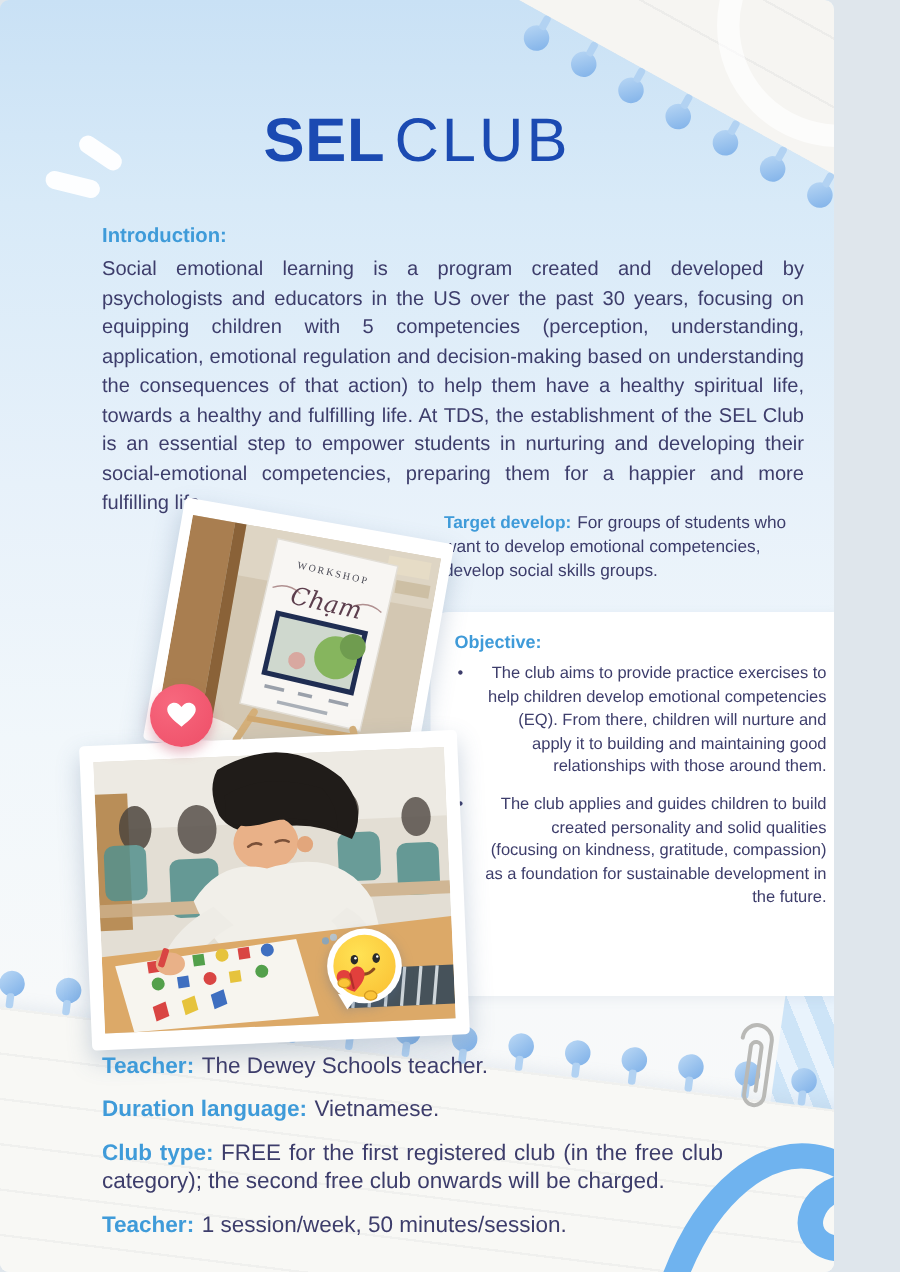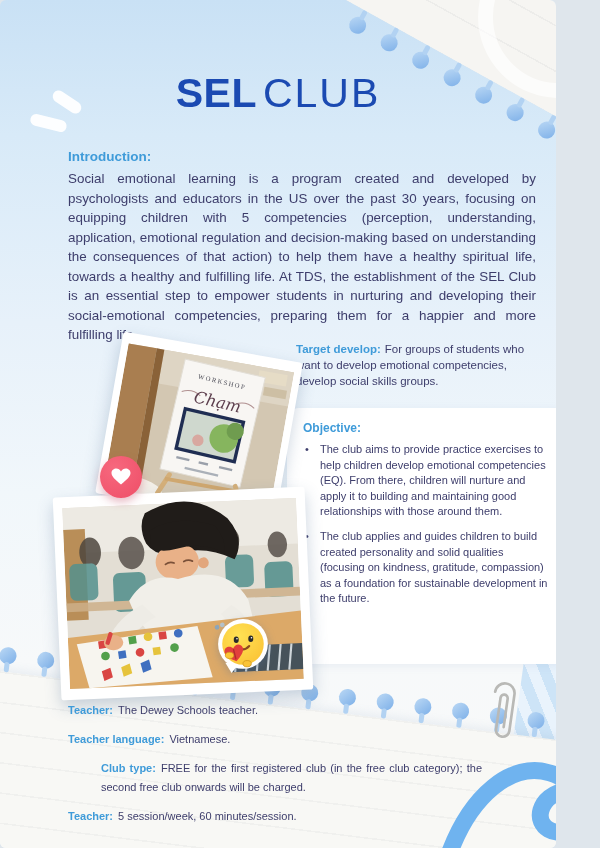--- a/index.html
+++ b/index.html
@@ -39,21 +39,21 @@
   .intro p.body{margin:0; font-size:13.4px; line-height:19.5px; color:#3d3d6b; text-align:justify;}
   
   .target{position:absolute; left:296px; top:341px; width:240px; z-index:3;
     font-size:11.5px; line-height:16px; color:#3d3d6b;}
   .inline-label{color:#3f9bd9; font-weight:bold; margin-right:4px;}
   
   .objective{position:absolute; left:287px; top:408px; width:280px; min-height:256px; z-index:3;
     background:#ffffff; border-radius:12px; padding:13px 16px 12px; box-sizing:border-box;
     box-shadow:0 2px 8px rgba(120,150,180,.12);}
   .objective .h-blue{font-size:12px; margin-bottom:7px;}
-  .objective ul{list-style:none; margin:0; padding:0;}
+  .objective ul{list-style:none; margin:0; padding:0;text-align:right;}
   .objective li{position:relative; padding-left:17px; font-size:11px; line-height:15.6px;
     color:#3d3d6b; margin-bottom:9px;}
   .objective li::before{content:"\2022"; position:absolute; left:2px; top:0; color:#3d3d6b;}
   
   .polaroid{position:absolute; background:#fff; border-radius:3px;
     box-shadow:0 7px 16px rgba(70,100,140,.28);}
   .photo1{left:108px; top:346px; width:168px; height:150px; padding:7px; transform:rotate(10deg); z-index:4;}
   .photo2{left:57px; top:492px; width:234px; height:185px; padding:9px; transform:rotate(-2.5deg); z-index:4;}
   .polaroid svg{display:block; width:100%; height:100%; border-radius:2px;}
   .heart-badge{position:absolute; left:100px; top:456px; width:42px; height:42px; border-radius:50%;
@@ -72,22 +72,22 @@
       repeating-linear-gradient(180deg, rgba(110,118,128,.06) 0 1.5px, transparent 1.5px 30px),
       #f8f8f5;
     transform:rotate(7deg); transform-origin:left top;
     box-shadow:0 -3px 10px rgba(120,150,180,.12);
   }
   .paper-bottom .dot{top:-25px;}
   .paper-bottom .dot::after{content:""; position:absolute; bottom:-8px; left:6px; width:5px; height:10px;
     background:#b2d2f2; border-radius:2px;}
   
   .details{position:absolute; left:68px; top:701px; width:414px; z-index:5;}
-  .details p{margin:0 0 10px; font-size:11px; line-height:19px; color:#3d3d6b;}
-  .details p.justify{text-align:justify;margin-left:33px;}
+  .details p{margin:0 0 10px; font-size:15px; line-height:19px; color:#3d3d6b;}
+  .details p.justify{text-align:justify;}
   .d-label{color:#3f9bd9; font-weight:bold; margin-right:5px;}
   
   .clip{position:absolute; left:477px; top:668px; width:46px; height:82px; z-index:5; transform:rotate(8deg);}
   .loop{position:absolute; left:420px; top:735px; width:180px; height:113px; z-index:4;}
 </style>
 </head>
 <body>
 
 <div class="page">
 
@@ -264,23 +264,23 @@
   </div>
 
   <div class="clip">
     <svg viewBox="0 0 40 80" width="46" height="82">
       <path d="M13 24 a9.5 9.5 0 0 1 19 0 v 36 a6.5 6.5 0 0 1 -13 0 v -31 a3.5 3.5 0 0 1 7 0 v 28" fill="none" stroke="#b9b9b6" stroke-width="2.6" stroke-linecap="round"></path>
     </svg>
   </div>
 
   <div class="details">
     <p><span class="d-label">Teacher:</span><span>The Dewey Schools teacher.</span></p>
-    <p><span class="d-label">Teacher language:</span><span>Vietnamese.</span></p>
+    <p><span class="d-label">Duration language:</span><span>Vietnamese.</span></p>
     <p class="justify"><span class="d-label">Club type:</span><span>FREE for the first registered club (in the free club category); the second free club onwards will be charged.</span></p>
-    <p><span class="d-label">Teacher:</span><span>5 session/week, 60 minutes/session.</span></p>
+    <p><span class="d-label">Teacher:</span><span>1 session/week, 50 minutes/session.</span></p>
   </div>
 
   <div class="loop">
     <svg viewBox="0 0 180 113" width="180" height="113">
       <path d="M 28 122 C 50 60 92 26 130 38 C 163 48 172 78 152 93 C 136 104 116 92 121 75 C 127 55 157 48 182 63 C 187 66 191 70 196 76" fill="none" stroke="#6fb3ef" stroke-width="17" stroke-linecap="round"></path>
     </svg>
   </div>
 
 </div>
 

